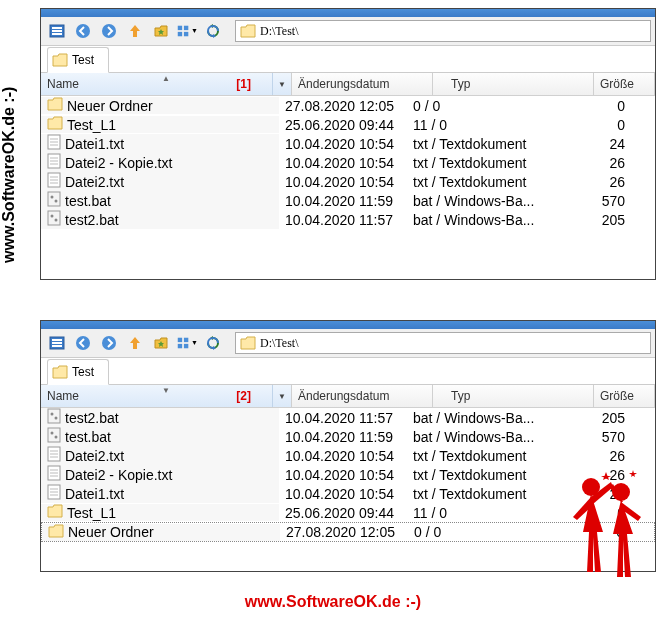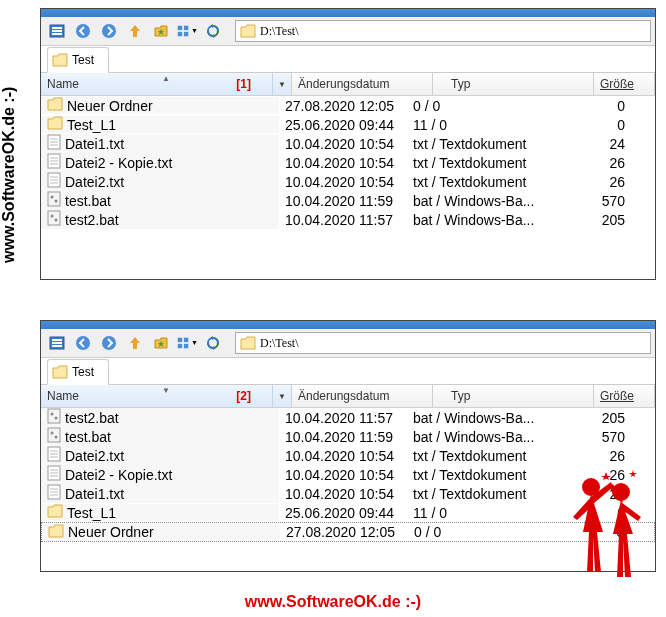--- a/index.html
+++ b/index.html
@@ -142,21 +142,21 @@
   border-left: 1px solid #c0d4ea;
   display: flex;
   align-items: center;
   justify-content: center;
   font-size: 8px;
   color: #444;
 }
 .col-name { width: 238px; }
 .col-date { width: 128px; }
 .col-type { width: 136px; margin-left: 12px; }
-.col-size { flex: 1; text-decoration: underline; }
+.col-size { flex: 1; }
 .annot {
   color: #d00;
   font-weight: bold;
   position: absolute;
   right: 40px;
 }
 .file-list { }
 .file-row {
   display: flex;
   height: 19px;

